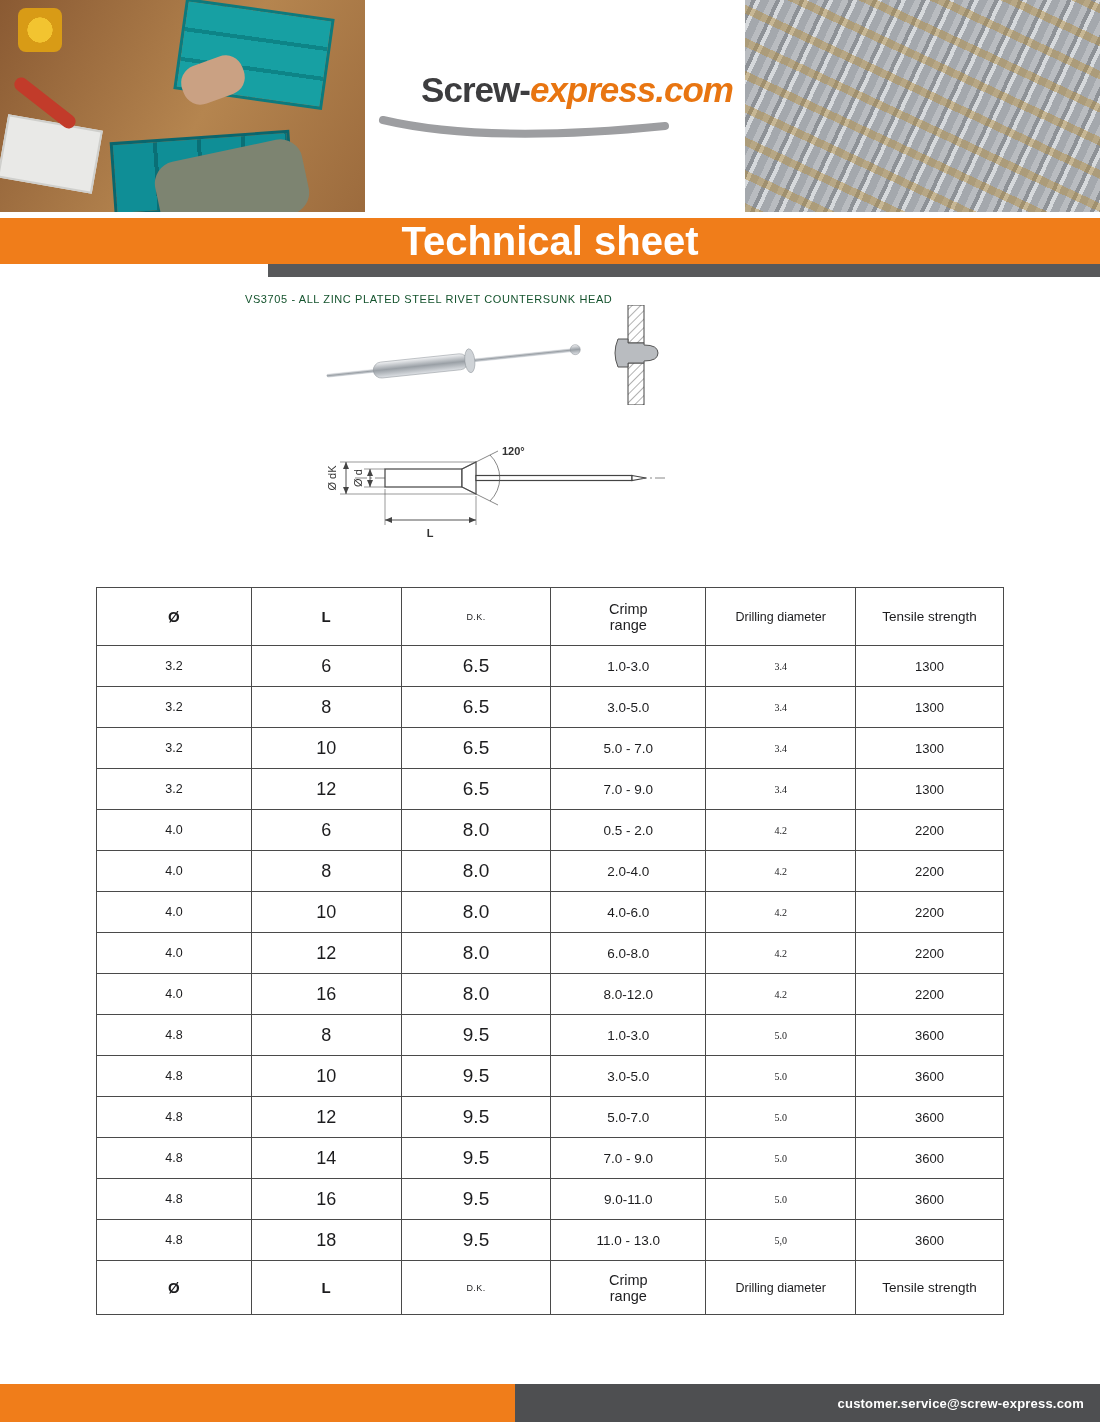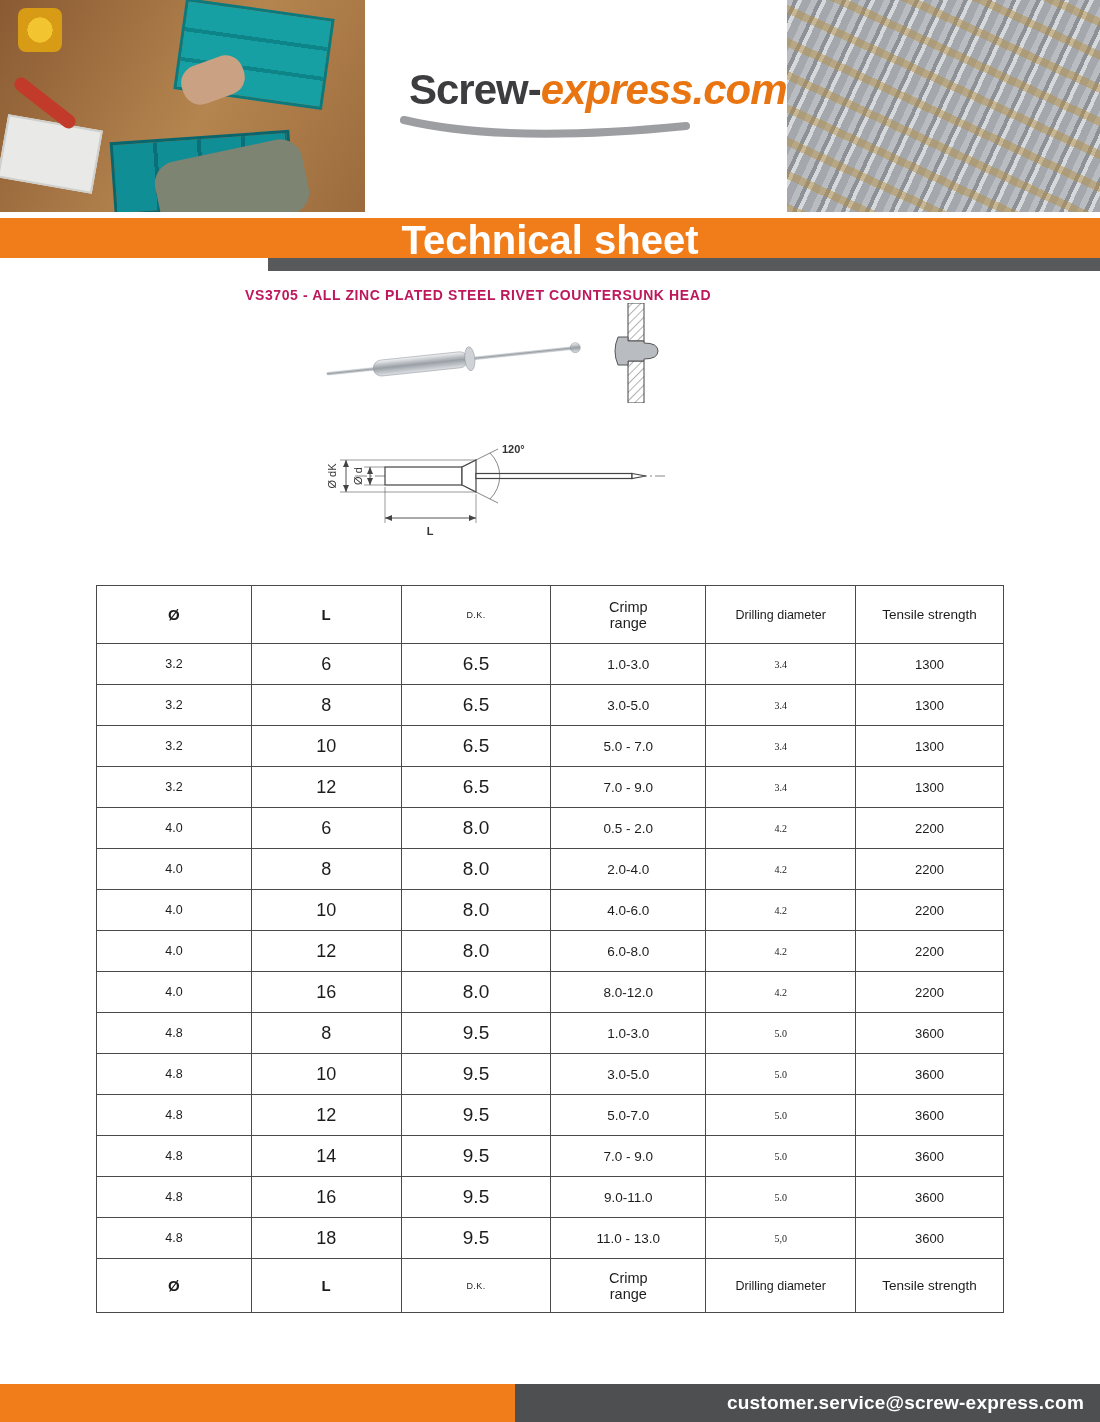--- a/index.html
+++ b/index.html
@@ -29,32 +29,32 @@
   .tray-white{left:2px;bottom:26px;width:96px;height:64px;background:#e9e9e7;
       transform:rotate(10deg);border:2px solid #cfcfcc;}
   .sleeve{right:58px;bottom:-14px;width:150px;height:76px;background:#7d8471;border-radius:22px;
       transform:rotate(-12deg);}
   .hand{right:120px;top:60px;width:64px;height:40px;background:#caa183;border-radius:18px;transform:rotate(-20deg);}
   .red-handle{left:8px;top:96px;width:74px;height:14px;background:#c23b2a;border-radius:7px;transform:rotate(38deg);}
   .tape-measure{left:18px;top:8px;width:44px;height:44px;background:radial-gradient(circle at 50% 50%,#f2c430 0 40%,#d89b16 41% 100%);border-radius:8px;}
 
   
   .logo-zone{flex:1 1 auto;background:#fff;display:flex;flex-direction:column;align-items:center;justify-content:center;}
-  .logo-line{font-size:42px;line-height:44px;white-space:nowrap;padding-left:44px;}
+  .logo-line{font-size:35px;line-height:44px;white-space:nowrap;padding-left:44px;}
   .logo-prefix{font-weight:bold;color:#3d3d3f;letter-spacing:-1px;}
   .logo-suffix{font-weight:bold;font-style:italic;color:#e87511;letter-spacing:-1px;}
   .logo-swoosh{margin-top:2px;margin-left:-60px;}
 
   
-  .banner{margin-top:6px;height:40px;background:var(--accent);display:flex;align-items:flex-start;justify-content:center;}
+  .banner{margin-top:6px;height:46px;background:var(--accent);display:flex;align-items:flex-end;justify-content:center;}
   .banner-title{color:#fff;font-size:40px;font-weight:bold;letter-spacing:0px;}
   .banner-shadow{height:13px;background:var(--dark-bar);margin-left:268px;}
 
   
-  .product-title{margin:16px 0 0 245px;color:#be185d;font-size:14px;font-weight:700;letter-spacing:.6px;white-space:nowrap;}
+  .product-title{margin:16px 0 0 245px;color:#14532d;font-size:11px;font-weight:400;letter-spacing:.6px;white-space:nowrap;}
 
   
   .drawing-area{position:relative;height:268px;width:100%;}
   .rivet-photo-svg{position:absolute;left:318px;top:16px;}
   .cross-section-svg{position:absolute;left:598px;top:0px;}
   .dimension-svg{position:absolute;left:300px;top:100px;}
   .dim-text{font-family:"Liberation Sans", sans-serif;font-size:11px;fill:#333;}
 
   
   .sheet-table{border-collapse:collapse;width:908px;margin:14px auto 0;}
@@ -72,21 +72,21 @@
   .sheet-table tbody td:nth-child(2){font-size:18px;}
   .sheet-table tbody td:nth-child(3){font-size:19px;}
   .sheet-table tbody td:nth-child(4){font-size:13.5px;}
   .sheet-table tbody td:nth-child(5){font-size:10px;font-family:Liberation Serif, serif;}
   .sheet-table tbody td:nth-child(6){font-size:13px;}
 
   
   .footer-bar{position:absolute;left:0;right:0;bottom:0;height:38px;background:var(--accent);}
   .footer-dark{position:absolute;right:0;top:0;height:100%;width:585px;background:#4e4f51;
       display:flex;align-items:center;justify-content:flex-end;padding-right:16px;}
-  .footer-email{color:#fff;font-weight:bold;font-size:19px;letter-spacing:.2px;}
+  .footer-email{color:#fff;font-weight:bold;font-size:13px;letter-spacing:.2px;}
 </style>
 </head>
 <body>
 
 <div class="page">
 
   <div class="photo-strip">
     <div class="photo photo-left">
       <div class="shape tape-measure"></div>
       <div class="shape tray-teal-1"></div>

